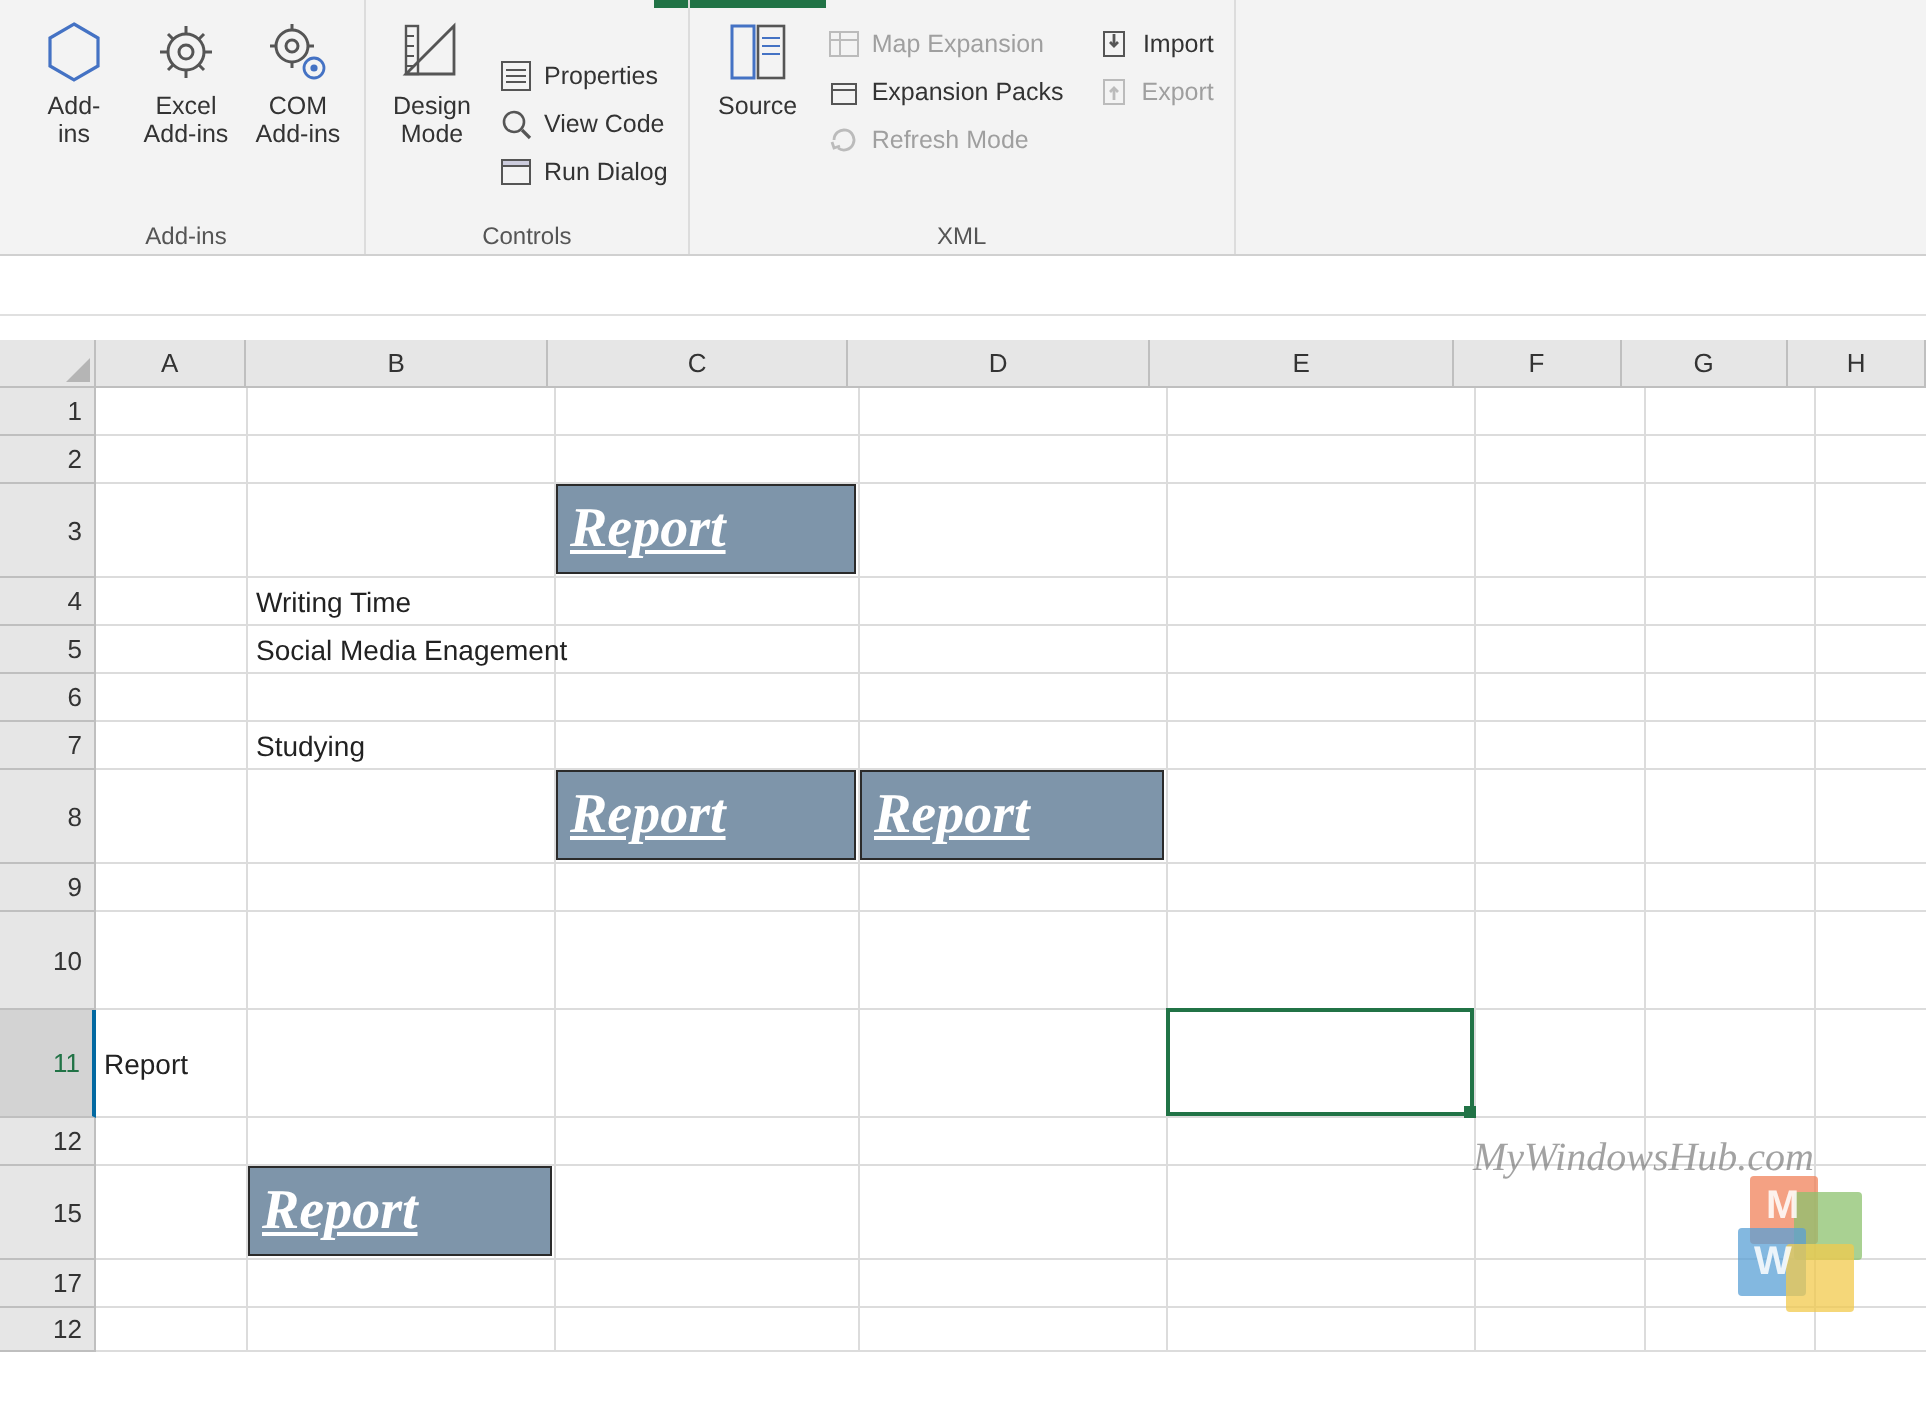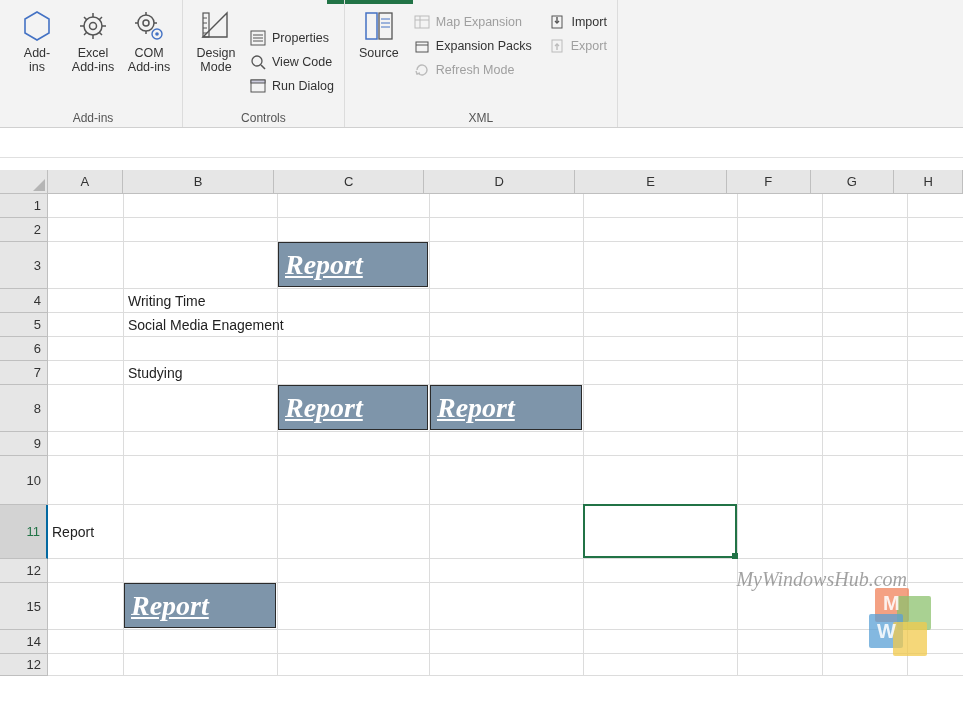--- a/index.html
+++ b/index.html
@@ -415,21 +415,21 @@
       <div class="rowhead" style="height: 24px; line-height: 24px;">4</div>
       <div class="rowhead" style="height: 24px; line-height: 24px;">5</div>
       <div class="rowhead" style="height: 24px; line-height: 24px;">6</div>
       <div class="rowhead" style="height: 24px; line-height: 24px;">7</div>
       <div class="rowhead" style="height: 47px; line-height: 47px;">8</div>
       <div class="rowhead" style="height: 24px; line-height: 24px;">9</div>
       <div class="rowhead" style="height: 49px; line-height: 49px;">10</div>
       <div class="rowhead active" style="height: 54px; line-height: 54px;">11</div>
       <div class="rowhead" style="height: 24px; line-height: 24px; text-align: right;">12</div>
       <div class="rowhead" style="height: 47px; line-height: 47px;">15</div>
-      <div class="rowhead" style="height: 24px; line-height: 24px;">14</div>
+      <div class="rowhead" style="height: 24px; line-height: 24px;">17</div>
       <div class="rowhead" style="height: 22px; line-height: 22px;">12</div>
     </div>
   <div class="grid" id="grid">
       <div class="cell" style="left: 0px; top: 0px; width: 76px; height: 24px;"></div>
       <div class="cell" style="left: 76px; top: 0px; width: 154px; height: 24px;"></div>
       <div class="cell" style="left: 230px; top: 0px; width: 152px; height: 24px;"></div>
       <div class="cell" style="left: 382px; top: 0px; width: 154px; height: 24px;"></div>
       <div class="cell" style="left: 536px; top: 0px; width: 154px; height: 24px;"></div>
       <div class="cell" style="left: 690px; top: 0px; width: 85px; height: 24px;"></div>
       <div class="cell" style="left: 775px; top: 0px; width: 85px; height: 24px;"></div>

